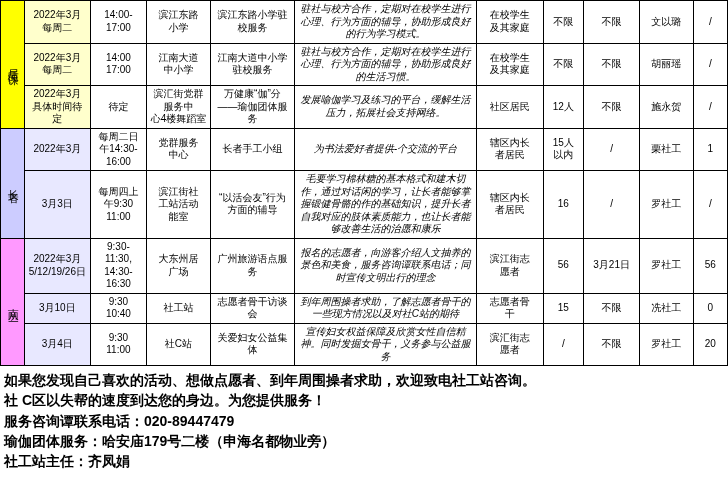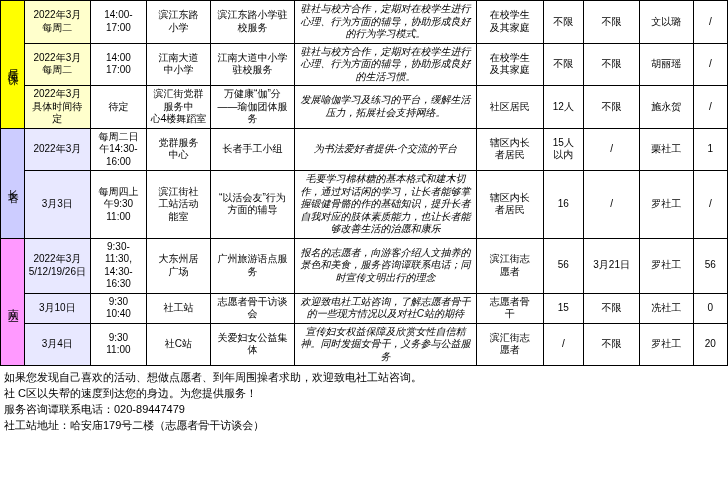--- a/index.html
+++ b/index.html
@@ -57,22 +57,23 @@
   .col-obj   { width: 62px; }
   .col-num   { width: 38px; }
   .col-dl    { width: 52px; }
   .col-org   { width: 50px; }
   .col-rem   { width: 32px; }
 
   .desc-left { text-align: left; font-style: italic; }
 
   .footer {
     padding: 4px 4px 0 4px;
-    font-size: 11px;
+    font-size: 14px;
     line-height: 1.45;
+    font-weight: bold;
   }
   .footer div { white-space: nowrap; }
 </style>
 </head>
 <body>
 
 <div class="sheet">
   <table class="grid">
     <colgroup>
       <col class="col-cat">
@@ -164,21 +165,21 @@
         <td>56</td>
         <td>3月21日</td>
         <td>罗社工</td>
         <td>56</td>
       </tr>
       <tr>
         <td class="c-cell-lav">3月10日</td>
         <td>9:30<br>10:40</td>
         <td>社工站</td>
         <td>志愿者骨干访谈会</td>
-        <td class="desc-left">欢迎致电社工站咨询，了解志愿者骨干的一些现方情况以及对社C站的期待</td>
+        <td class="desc-left">到年周围操者求助，了解志愿者骨干的一些现方情况以及对社C站的期待</td>
         <td>志愿者骨<br>干</td>
         <td>15</td>
         <td>不限</td>
         <td>冼社工</td>
         <td>0</td>
       </tr>
       <tr>
         <td class="c-cell-lav">3月4日</td>
         <td>9:30<br>11:00</td>
         <td>社C站</td>
@@ -190,15 +191,16 @@
         <td>罗社工</td>
         <td>20</td>
       </tr>
     </tbody>
   </table>
 
   <div class="footer">
     <div>如果您发现自己喜欢的活动、想做点愿者、到年周围操者求助，欢迎致电社工站咨询。</div>
     <div>社 C区以失帮的速度到达您的身边。为您提供服务！</div>
     <div>服务咨询谭联系电话：020-89447479</div>
-    <div>社工站地址：哈安庙179号二楼（志愿者骨干访谈会）</div>
+    <div>瑜伽团体服务：哈安庙179号二楼（申海名都物业旁）</div>
+    <div>社工站主任：齐凤娟</div>
   </div>
 </div>
 
 </body></html>

